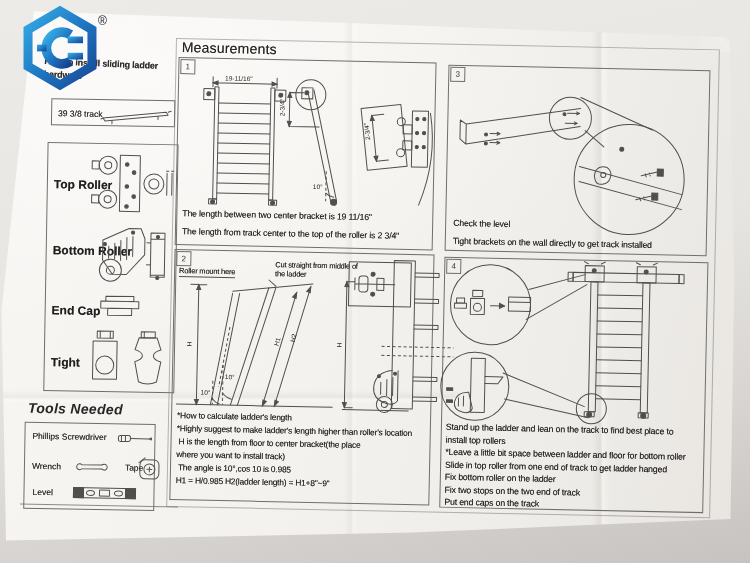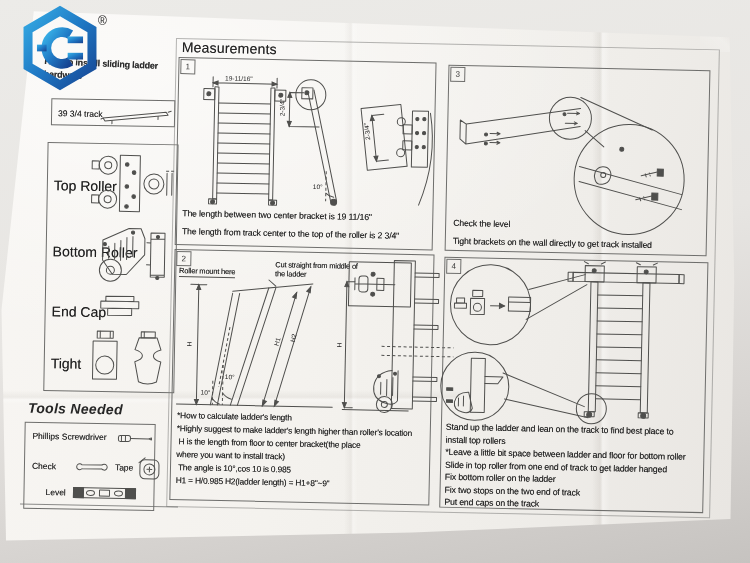--- a/index.html
+++ b/index.html
@@ -29,21 +29,21 @@
   .brand-logo{position:absolute;left:12px;top:2px;width:118px;height:100px;}
   .reg{position:absolute;left:86px;top:12px;font-size:12px;color:#222;}
   .sheet-title{position:absolute;left:44px;top:58px;width:140px;transform:rotate(2.5deg);
     font-size:9px;font-weight:bold;letter-spacing:-.2px;line-height:13px;color:#2e2e2e;}
 
   
   .left-panel{position:absolute;left:0;top:0;width:210px;height:563px;transform:rotate(1deg);transform-origin:100px 120px;}
   .track-box{left:51px;top:99px;width:124px;height:27px;}
   .track-label{position:absolute;left:6px;top:9px;font-size:8.5px;}
   .parts-box{left:48px;top:143px;width:131px;height:249px;}
-  .part-label{position:absolute;left:6px;font-size:14px;}
+  .part-label{position:absolute;left:6px;font-size:12px;font-weight:bold;}
   .tools-title{position:absolute;left:33px;top:401px;font-size:14px;font-style:italic;font-weight:bold;letter-spacing:.3px;color:#262626;}
   .tools-box{left:30px;top:423px;width:131px;height:87px;}
   .tool-label{position:absolute;font-size:8.5px;}
 
   
   .meas{position:absolute;left:176px;top:38px;width:542px;height:467px;border:1px solid #77777588;transform:rotate(1.2deg);transform-origin:0 0;}
   .meas-title{position:absolute;left:5px;top:0px;font-size:14px;color:#232323;letter-spacing:.2px;}
   .sec{position:absolute;border:1px solid #6e6e6c;box-sizing:border-box;}
   .s1{left:2px;top:18px;width:258px;height:188px;}
   .s3{left:272px;top:20px;width:262px;height:186px;}
@@ -71,21 +71,21 @@
     <div class="sheet-bottom-line"></div>
 
     <div class="sheet-title txt">
       <div>How to install sliding ladder</div>
       <div>hardware</div>
     </div>
 
     <div class="left-panel">
 
       <div class="box track-box">
-        <span class="track-label txt">39 3/4 track</span>
+        <span class="track-label txt">39 3/8 track</span>
         <svg style="position:absolute;left:48px;top:4px" width="72" height="20" viewBox="0 0 72 20">
           <path class="d" d="M3,14 L66,7 L68,10 L5,17 Z"></path>
           <path class="d" d="M3,14 l-2,1 m67,-8 l3,-1 M12,16.5 v3 M58,11.5 v3"></path>
         </svg>
       </div>
 
       <div class="box parts-box">
         <span class="part-label txt" style="top:34px">Top Roller</span>
         <svg style="position:absolute;left:38px;top:8px" width="92" height="64" viewBox="0 0 92 64">
           <rect class="d" x="34" y="3" width="20" height="56"></rect>
@@ -136,33 +136,33 @@
 
       <div class="tools-title">Tools Needed</div>
 
       <div class="box tools-box">
         <span class="tool-label txt" style="left:7px;top:8px">Phillips Screwdriver</span>
         <svg style="position:absolute;left:92px;top:9px" width="36" height="10" viewBox="0 0 36 10">
           <rect class="d" x="1" y="2" width="12" height="6" rx="2"></rect>
           <path class="d" d="M4,2 v6 M8,2 v6 M13,5 h18 m0,0 l3,-1 v2 z"></path>
         </svg>
 
-        <span class="tool-label txt" style="left:7px;top:38px">Check</span>
+        <span class="tool-label txt" style="left:7px;top:38px">Wrench</span>
         <svg style="position:absolute;left:50px;top:37px" width="34" height="12" viewBox="0 0 34 12">
           <path class="d" d="M7,4 h20 M7,8 h20 M7,4 a3,3 0 1 0 0,4 M27,8 a3,3 0 1 0 0,-4"></path>
         </svg>
-        <span class="tool-label txt" style="left:90px;top:38px">Tape</span>
+        <span class="tool-label txt" style="left:100px;top:38px">Tape</span>
         <svg style="position:absolute;left:112px;top:30px" width="24" height="26" viewBox="0 0 24 26">
           <path class="d" d="M2,8 l6,-5"></path>
           <rect class="d" x="3" y="5" width="19" height="19" rx="5"></rect>
           <circle class="d" cx="12.5" cy="14.5" r="5.5"></circle>
           <path class="d" d="M10,14.5 h5 M12.5,12 v5"></path>
         </svg>
 
-        <span class="tool-label txt" style="left:21px;top:64px">Level</span>
+        <span class="tool-label txt" style="left:8px;top:64px">Level</span>
         <svg style="position:absolute;left:48px;top:62px" width="64" height="14" viewBox="0 0 64 14">
           <rect class="d" x="1" y="2" width="62" height="10"></rect>
           <path class="df" d="M1,2 h10 v10 h-10 z M53,2 h10 v10 h-10 z"></path>
           <rect class="d" x="27" y="4" width="10" height="6"></rect>
           <ellipse class="d" cx="18" cy="7" rx="4" ry="2.5"></ellipse>
           <ellipse class="d" cx="46" cy="7" rx="4" ry="2.5"></ellipse>
         </svg>
       </div>
     </div>
 

